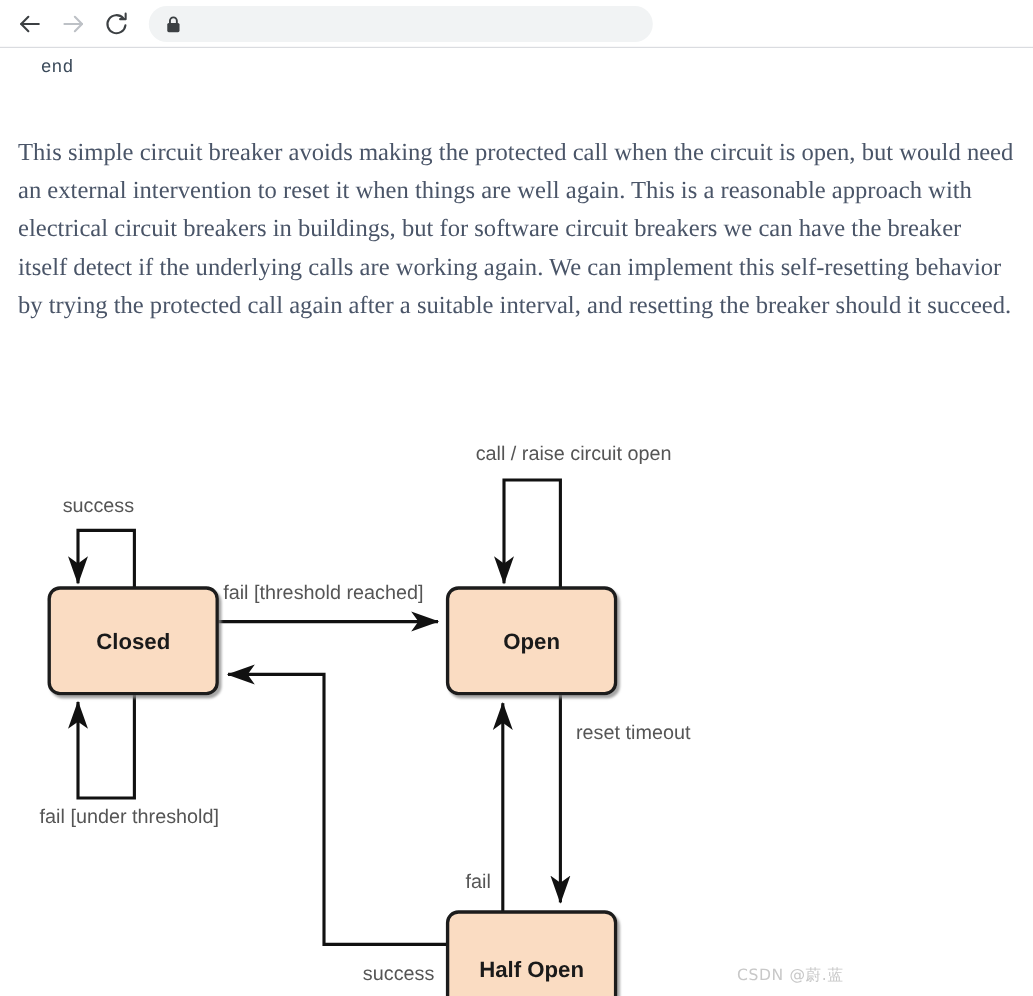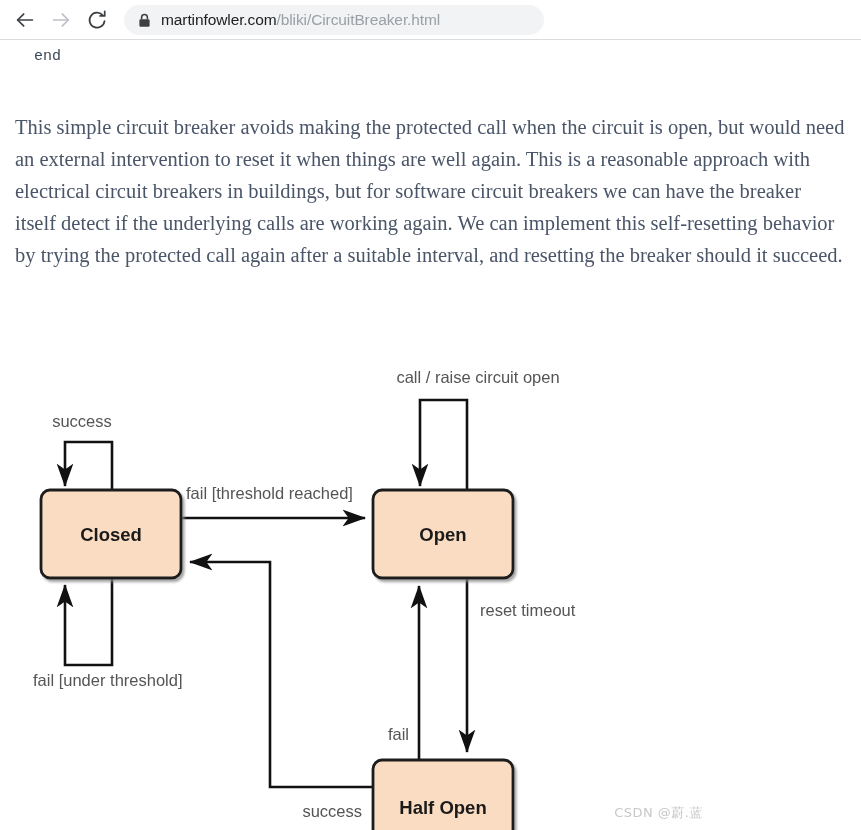--- a/index.html
+++ b/index.html
@@ -158,21 +158,20 @@
     </span>
   </div>
 
   <div class="omnibox">
     <span class="lock-icon">
       <svg width="13" height="15" viewBox="0 0 14 16">
         <rect x="1.5" y="6.6" width="11" height="8.2" rx="1.4" fill="#3c4043"></rect>
         <path d="M3.9 6.6 V4.6 a3.1 3.1 0 0 1 6.2 0 V6.6" fill="none" stroke="#3c4043" stroke-width="1.7"></path>
       </svg>
     </span>
-    <span class="url-text"><span class="url-host">martinfowler.com</span><span>/bliki/CircuitBreaker.html</span></span>
   </div>
 
 </div>
 <div class="chrome-divider"></div>
 
 <div class="page">
 
   <div class="code-end">end</div>
 
   <p class="para">This simple circuit breaker avoids making the protected call when the circuit is open, but would need an external intervention to reset it when things are well again. This is a reasonable approach with electrical circuit breakers in buildings, but for software circuit breakers we can have the breaker itself detect if the underlying calls are working again. We can implement this self-resetting behavior by trying the protected call again after a suitable interval, and resetting the breaker should it succeed.</p>

